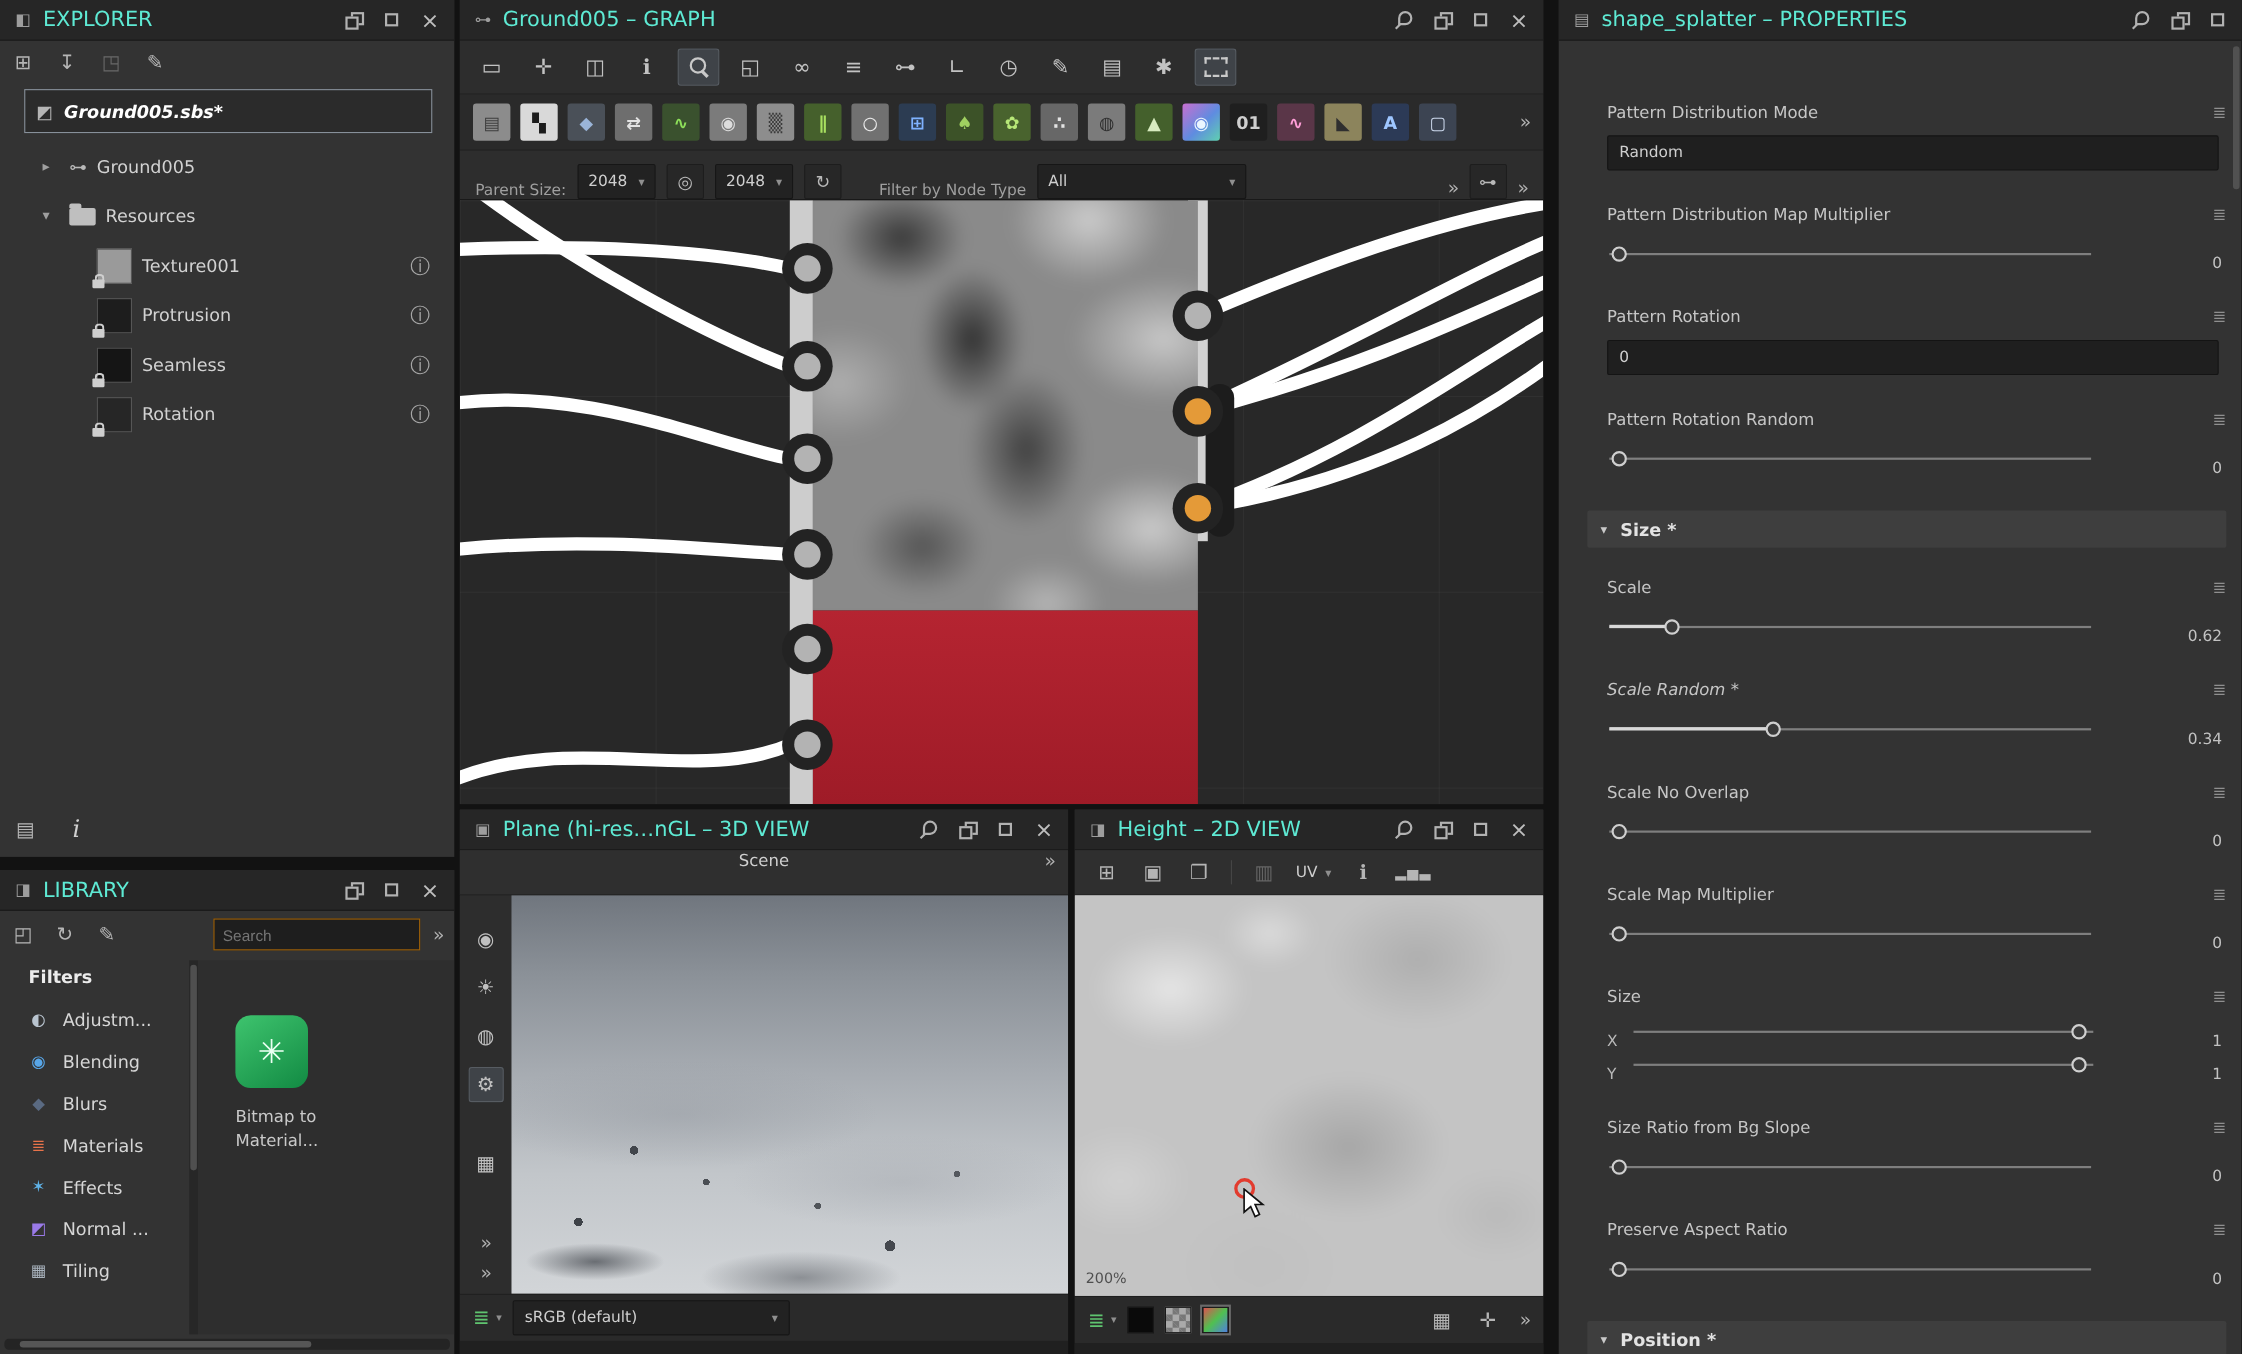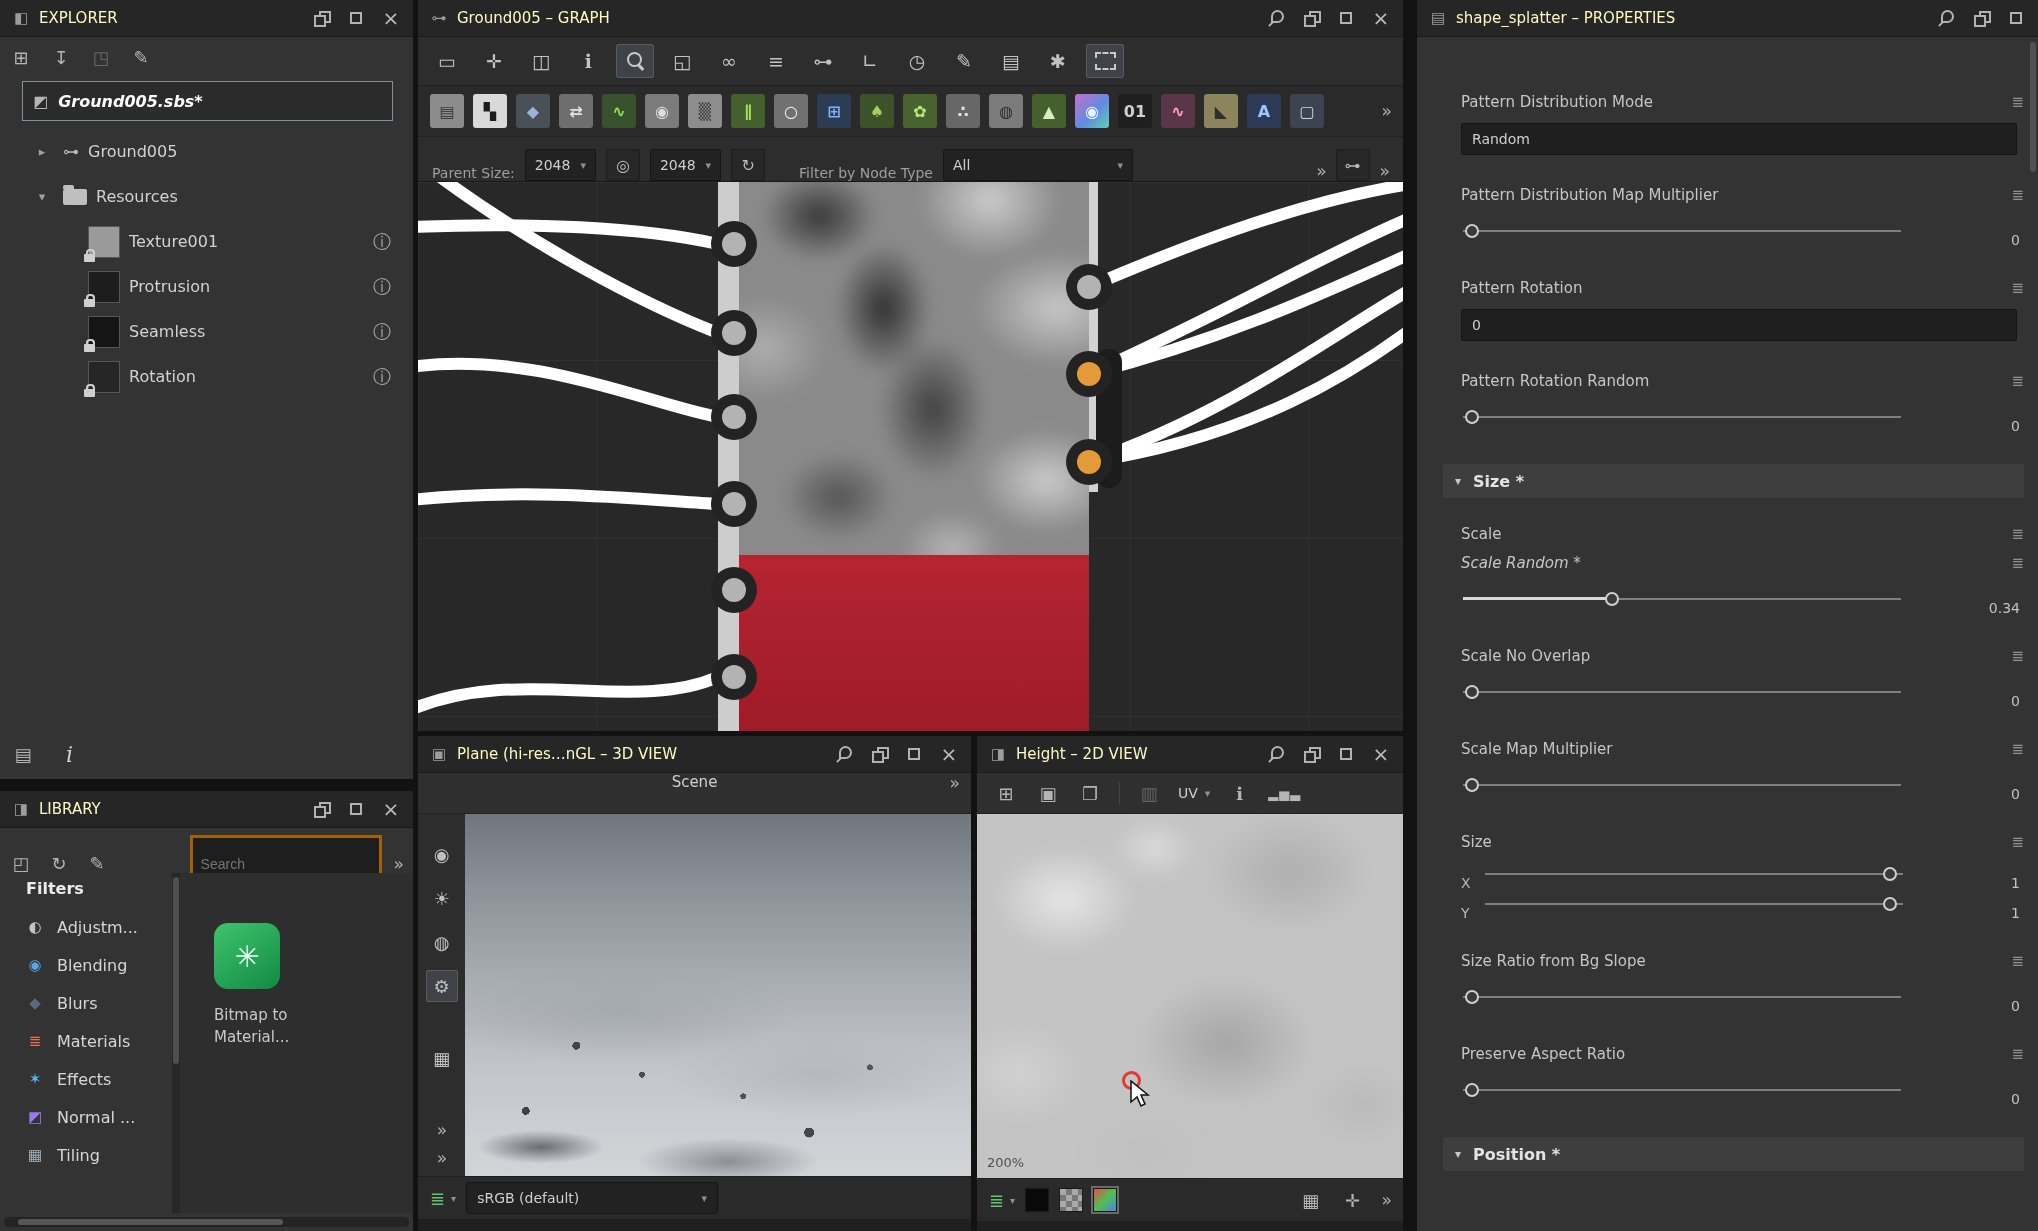--- a/index.html
+++ b/index.html
@@ -3,21 +3,21 @@
 <meta charset="utf-8">
 <style>
   html,body{margin:0;padding:0;background:#0b0b0b;}
   #root{position:relative;width:2038px;height:1231px;background:#121212;overflow:hidden;
         font-family:"DejaVu Sans","Liberation Sans",sans-serif;color:#c9c9c9;font-size:15px;
         -webkit-font-smoothing:antialiased;}
   .panel{position:absolute;background:#333;overflow:hidden;}
   
   .phdr{height:36px;background:#262626;display:flex;align-items:center;padding:0 12px;gap:9px;border-bottom:1px solid #1a1a1a;}
   .pico{color:#9d9d9d;font-size:15px;width:18px;text-align:center;flex:none;}
-  .ptitle{font-size:15px;color:#fef9c3;white-space:nowrap;overflow:hidden;text-overflow:ellipsis;}
+  .ptitle{font-size:19px;color:#5eead4;white-space:nowrap;overflow:hidden;text-overflow:ellipsis;}
   .sp{flex:1;}
   .wcs{display:flex;align-items:center;gap:15px;flex:none;}
   .wc{position:relative;width:20px;height:20px;display:inline-block;}
   .wc-max::before{content:"";position:absolute;inset:4px;border:2px solid #b2b2b2;}
   .wc-restore::after{content:"";position:absolute;left:8px;top:3px;width:8px;height:8px;border:2px solid #b2b2b2;}
   .wc-restore::before{content:"";position:absolute;left:3px;top:7px;width:8px;height:8px;border:2px solid #b2b2b2;background:#262626;z-index:2;}
   .wc-close{font-size:20px;color:#bdbdbd;line-height:20px;text-align:center;}
   .wc-pin::before{content:"";position:absolute;left:5px;top:2px;width:9px;height:9px;border:2px solid #b2b2b2;border-radius:50% 50% 50% 0;}
   .wc-pin::after{content:"";position:absolute;left:4px;top:13px;width:2px;height:6px;background:#b2b2b2;transform:rotate(45deg);}
   .ticon{color:#b5b5b5;font-size:18px;width:26px;height:26px;display:flex;align-items:center;justify-content:center;}
@@ -36,21 +36,21 @@
   .folder-icon::before{content:"";position:absolute;top:-4px;left:0;width:11px;height:4px;background:#bfbfbf;border-radius:2px 2px 0 0;}
   .thumb{width:30px;height:30px;position:relative;border:1px solid #565656;flex:none;}
   .lock{position:absolute;left:-5px;bottom:-5px;width:11px;height:8px;background:#cfcfcf;border-radius:1px;}
   .lock::before{content:"";position:absolute;left:2px;top:-5px;width:5px;height:5px;border:2px solid #cfcfcf;border-bottom:none;border-radius:4px 4px 0 0;}
   .infoic{margin-left:auto;margin-right:22px;color:#a8a8a8;font-size:18px;}
   .efooter{position:absolute;bottom:12px;left:10px;display:flex;gap:30px;align-items:center;}
   .iinfo{font-family:"DejaVu Serif","Liberation Serif",serif;font-style:italic;font-size:22px;color:#d0d0d0;}
   
   #library{left:0;top:791px;width:413px;height:440px;}
   .ltoolbar{display:flex;align-items:center;gap:12px;padding:7px 10px 0 8px;}
-  .search{margin-left:auto;width:170px;height:27px;background:#1e1e1e;border:3px solid #a16207;color:#86efac;font-size:14px;padding:12px 8px;outline:none;}
+  .search{margin-left:auto;width:170px;height:27px;background:#1e1e1e;border:1px solid #a16207;color:#86efac;font-size:14px;padding:0 8px;outline:none;}
   .lmain{position:absolute;top:82px;bottom:18px;left:0;right:0;display:flex;}
   .lfilters{width:172px;overflow:hidden;}
   .lheader{font-weight:bold;color:#ececec;font-size:16px;padding:6px 0 10px 26px;}
   .frow{display:flex;align-items:center;gap:13px;height:38px;padding-left:26px;font-size:16px;color:#d6d6d6;white-space:nowrap;}
   .ficon{font-size:15px;width:18px;text-align:center;flex:none;}
   .lscroll{width:8px;background:#272727;position:relative;}
   .lscroll::before{content:"";position:absolute;top:4px;height:55%;left:1px;right:1px;background:#4f4f4f;border-radius:3px;}
   .lcontent{flex:1;background:#2e2e2e;padding-top:50px;padding-left:34px;}
   .tileicon{width:66px;height:66px;border-radius:14px;background:linear-gradient(145deg,#3ec46e,#128a43);display:flex;align-items:center;justify-content:center;color:#eafff2;font-size:30px;margin-bottom:16px;}
   .tilelabel{width:122px;font-size:15px;color:#c9c9c9;line-height:1.45;}
@@ -588,20 +588,28 @@
           <span class="pval">0</span>
         </div>
         <div class="psection">
           <span class="schev">▾</span>
           <span>Size *</span>
         </div>
         <div class="plabelrow">
           <span class="plabel">Scale</span>
           <span class="pburger">≣</span>
         </div>
+        <div class="pctrl">
+          <div class="trk">
+            <div class="trkline"></div>
+            <div class="trkfill" style="width: 13%;"></div>
+            <div class="knob" style="left: 13%;"></div>
+          </div>
+          <span class="pval">0.62</span>
+        </div>
         <div class="plabelrow">
           <span class="plabel it">Scale Random *</span>
           <span class="pburger">≣</span>
         </div>
         <div class="pctrl">
           <div class="trk">
             <div class="trkline"></div>
             <div class="trkfill" style="width: 34%;"></div>
             <div class="knob" style="left: 34%;"></div>
           </div>

